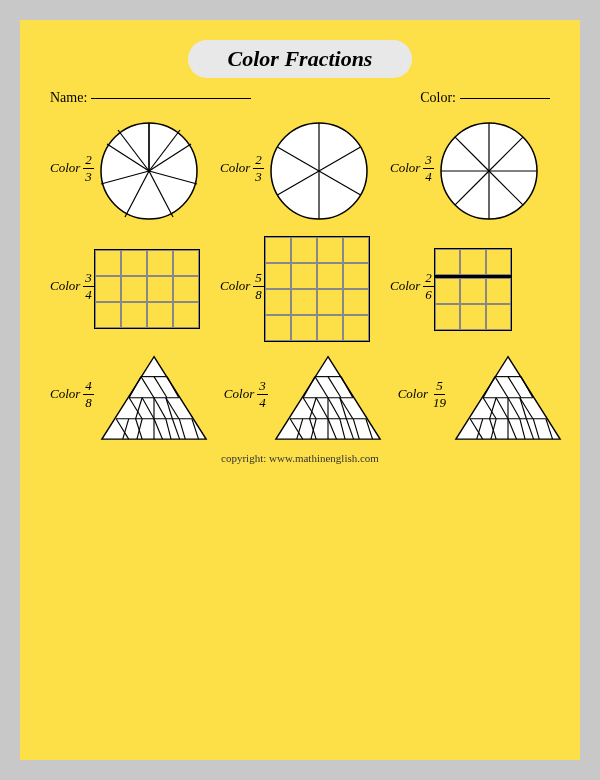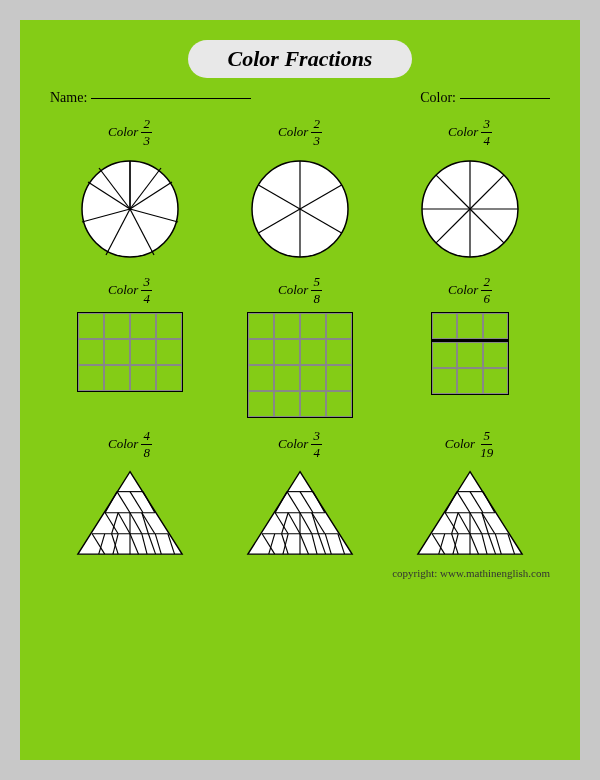--- a/index.html
+++ b/index.html
@@ -7,21 +7,21 @@
       background: #c8c8c8;
       display: flex;
       justify-content: center;
       align-items: center;
       min-height: 100vh;
       font-family: 'Times New Roman', serif;
     }
     .page {
       width: 560px;
       min-height: 740px;
-      background: #84cc16;
+      background: #fde047;
       padding: 20px 30px;
       position: relative;
     }
     .title-container {
       text-align: center;
       margin-bottom: 12px;
     }
     .title-pill {
       display: inline-block;
       background: #e8e8e8;
@@ -53,21 +53,20 @@
       width: 90px;
     }
     .grid-section {
       display: grid;
       grid-template-columns: 1fr 1fr 1fr;
       gap: 10px 10px;
       margin-bottom: 10px;
     }
     .fraction-cell {
       display: flex;
-      flex-direction: column;
       align-items: center;
       text-align: right;
     }
     .fraction-label {
       font-size: 13px;
       margin-bottom: 6px;
       display: flex;
       align-items: center;
       gap: 3px;
     }
@@ -116,21 +115,21 @@
     
     .triangle-container {
       width: 120px;
       height: 90px;
     }
     svg.triangle-svg {
       width: 120px;
       height: 90px;
     }
     .copyright {
-      text-align: right;
+      text-align: center;
       font-size: 11px;
       margin-top: 8px;
       color: #333;
     }
 
     
     .thick-row {
       border-top: 3px solid black;
     }
   </style>

